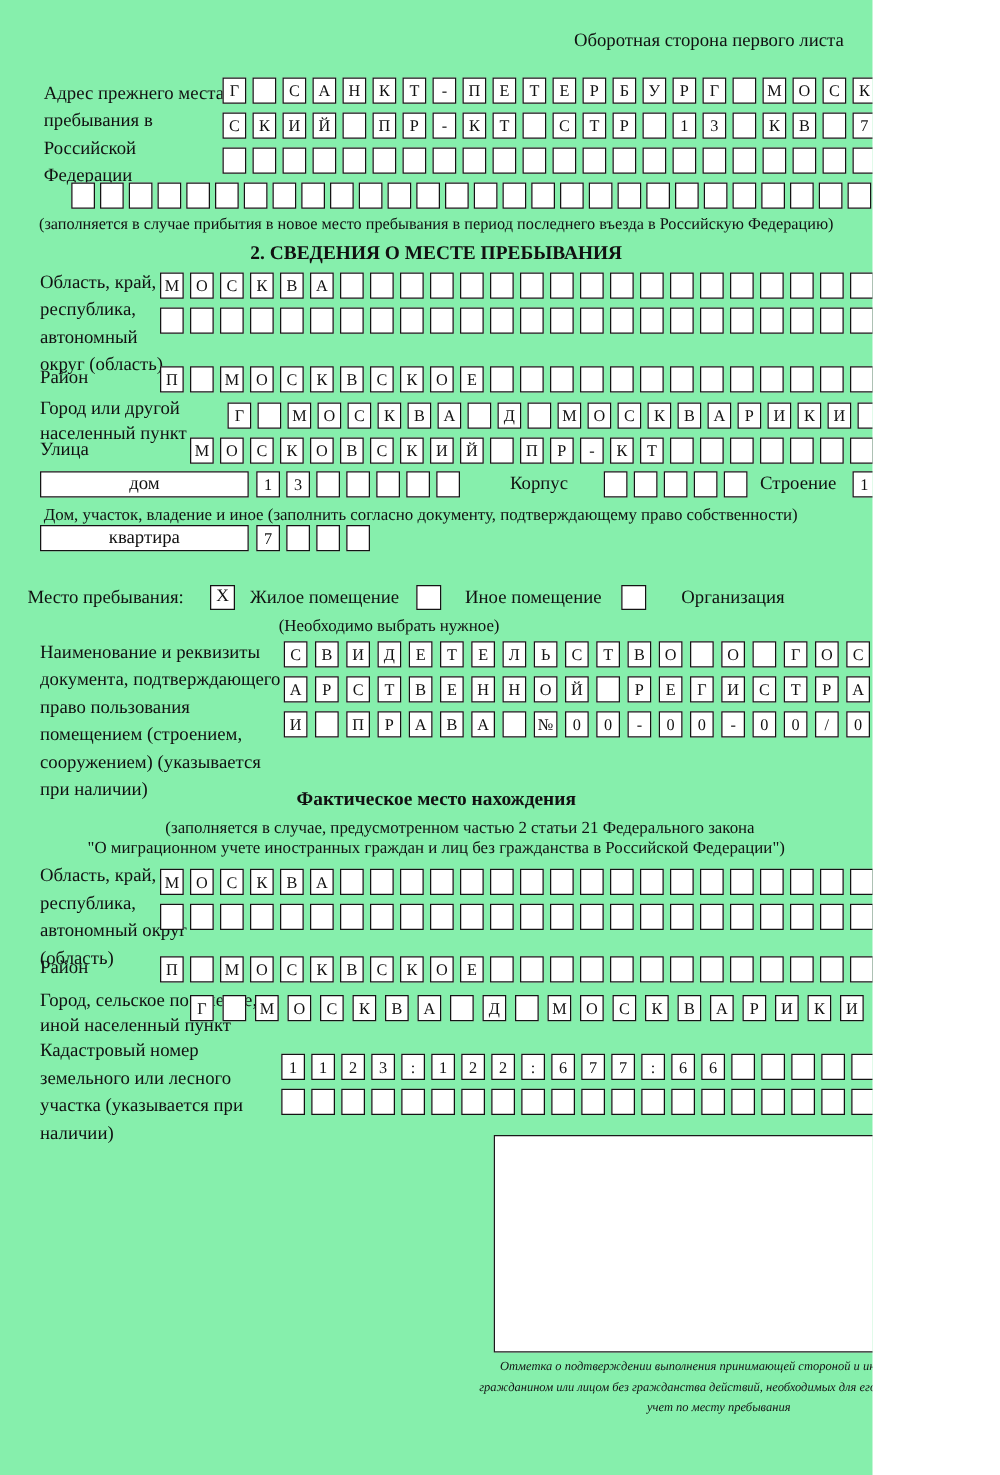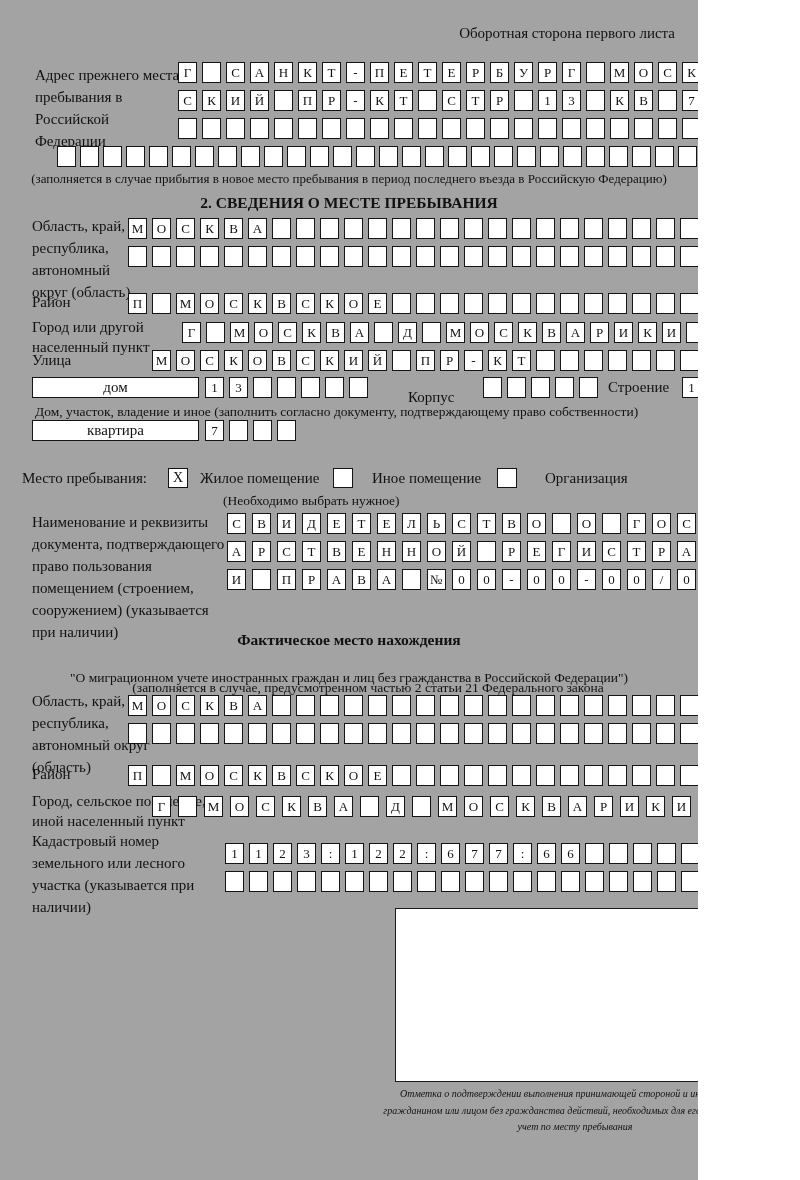--- a/index.html
+++ b/index.html
@@ -1,17 +1,17 @@
 <!DOCTYPE html>
 <html><head>
 <meta charset="utf-8">
 <style>
   html,body{margin:0;padding:0;background:#fff;}
   body{font-family:"Liberation Serif","DejaVu Serif",serif;color:#111;}
-  #page{position:relative;width:698px;height:1180px;background:#a3a3a3;overflow:hidden;}
+  #page{position:relative;width:698px;height:1180px;background:#86efac;overflow:hidden;}
   .lbl{position:absolute;font-size:15px;line-height:22px;}
   .lbl.lh20{line-height:20px;}
   .note{position:absolute;font-size:13px;white-space:nowrap;}
   .centered{left:0;right:0;text-align:center;}
   .title{position:absolute;left:0;right:0;text-align:center;font-weight:bold;font-size:15.5px;}
   .boxrow{position:absolute;display:flex;gap:5px;}
   .boxrow.g4{gap:4px;}
   .boxrow.g6{gap:6px;}
   .boxrow.g7{gap:7px;}
   .cbox{flex:none;width:17px;height:19px;border:1.5px solid #141414;display:inline-flex;align-items:center;justify-content:center;font-size:13px;background:#fff;}
@@ -286,21 +286,21 @@
   <div class="widefield" style="left:32px;top:377px;width:165px;">дом</div>
   <div class="boxrow" style="left:205px;top:377px;">
       <span class="cbox">1</span>
       <span class="cbox">3</span>
       <span class="cbox"></span>
       <span class="cbox"></span>
       <span class="cbox"></span>
       <span class="cbox"></span>
       <span class="cbox"></span>
     </div>
-  <div class="inline-lbl" style="left:408px;top:379px;margin-top:10px;">Корпус</div>
+  <div class="inline-lbl" style="left:408px;top:379px;">Корпус</div>
   <div class="boxrow" style="left:483px;top:377px;">
       <span class="cbox"></span>
       <span class="cbox"></span>
       <span class="cbox"></span>
       <span class="cbox"></span>
       <span class="cbox"></span>
     </div>
   <div class="inline-lbl" style="left:608px;top:379px;">Строение</div>
   <div class="boxrow g4" style="left:682px;top:377px;">
       <span class="cbox">1</span>
@@ -392,21 +392,21 @@
       <span class="cbox">-</span>
       <span class="cbox">0</span>
       <span class="cbox">0</span>
       <span class="cbox">/</span>
       <span class="cbox">0</span>
       <span class="cbox">0</span>
       <span class="cbox">0</span>
     </div>
 
   <div class="title" style="top:631px;">Фактическое место нахождения</div>
-  <div class="note centered" style="top:680px;font-size:13.5px;padding-left:38px;">(заполняется в случае, предусмотренном частью 2 статьи 21 Федерального закона</div>
+  <div class="note centered" style="top:654px;font-size:13.5px;padding-left:38px;">(заполняется в случае, предусмотренном частью 2 статьи 21 Федерального закона</div>
   <div class="note centered" style="top:670px;font-size:13.5px;">"О миграционном учете иностранных граждан и лиц без гражданства в Российской Федерации")</div>
 
   <div class="lbl" style="left:32px;top:690px;width:135px;">Область, край, республика, автономный округ (область)</div>
   <div class="boxrow" style="left:128px;top:695px;">
       <span class="cbox">М</span>
       <span class="cbox">О</span>
       <span class="cbox">С</span>
       <span class="cbox">К</span>
       <span class="cbox">В</span>
       <span class="cbox">А</span>

